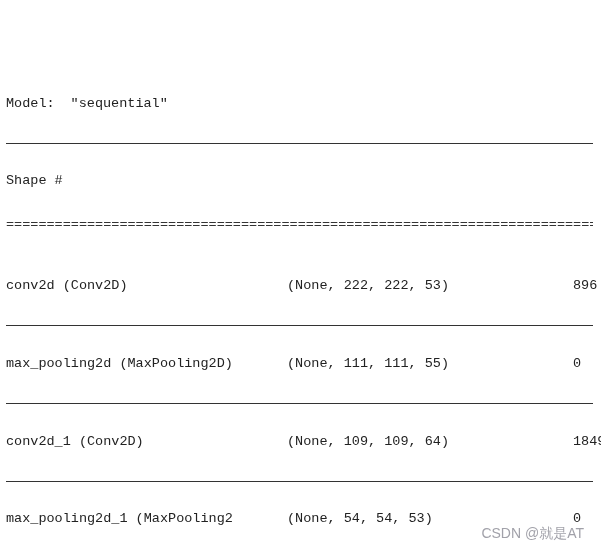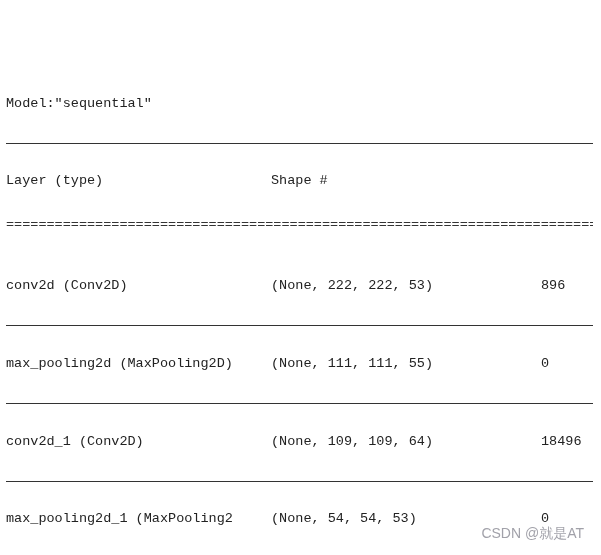--- a/index.html
+++ b/index.html
@@ -5,21 +5,21 @@
     body {
       font-family: "Courier New", Courier, monospace;
       font-size: 13.5px;
       color: #222;
       background: #fff;
       margin: 0;
       padding: 10px 8px 16px 6px;
       line-height: 1.55;
       white-space: pre;
     }
-    .row { display: flex; }
+    .row { display: flex; gap: 16px; }
     .c1 { width: 265px; flex-shrink: 0; }
     .c2 { width: 270px; flex-shrink: 0; }
     .c3 { flex: 1; }
     .divider-sgl {
       height: 1px; border-top: 1px solid #333; margin: 7px 0 6px 0;
     }
     .double-rule{
       letter-spacing:0;
       font-family: "Courier New", monospace;
       color:#333;
@@ -33,21 +33,21 @@
       white-space: nowrap;
     }
   </style>
 </head>
 <body>
 
 
 
 <div class="row"><span>Model:</span> <span>"sequential"</span></div>
 <div class="divider-sgl"></div>
-<div class="row"><span class="c1">Layer (type)</span><span class="c3">Shape #</span></div>
+<div class="row"><span class="c3">Shape #</span></div>
 <div class="double-rule">=================================================================================</div>
 
 <div class="row"><span class="c1">conv2d (Conv2D)</span><span class="c2">(None, 222, 222, 53)</span><span class="c3">896</span></div>
 <div class="divider-sgl"></div>
 <div class="row"><span class="c1">max_pooling2d (MaxPooling2D)</span><span class="c2">(None, 111, 111, 55)</span><span class="c3">0</span></div>
 <div class="divider-sgl"></div>
 <div class="row"><span class="c1">conv2d_1 (Conv2D)</span><span class="c2">(None, 109, 109, 64)</span><span class="c3">18496</span></div>
 <div class="divider-sgl"></div>
 <div class="row"><span class="c1">max_pooling2d_1 (MaxPooling2</span><span class="c2">(None, 54, 54, 53)</span><span class="c3">0</span></div>
 

